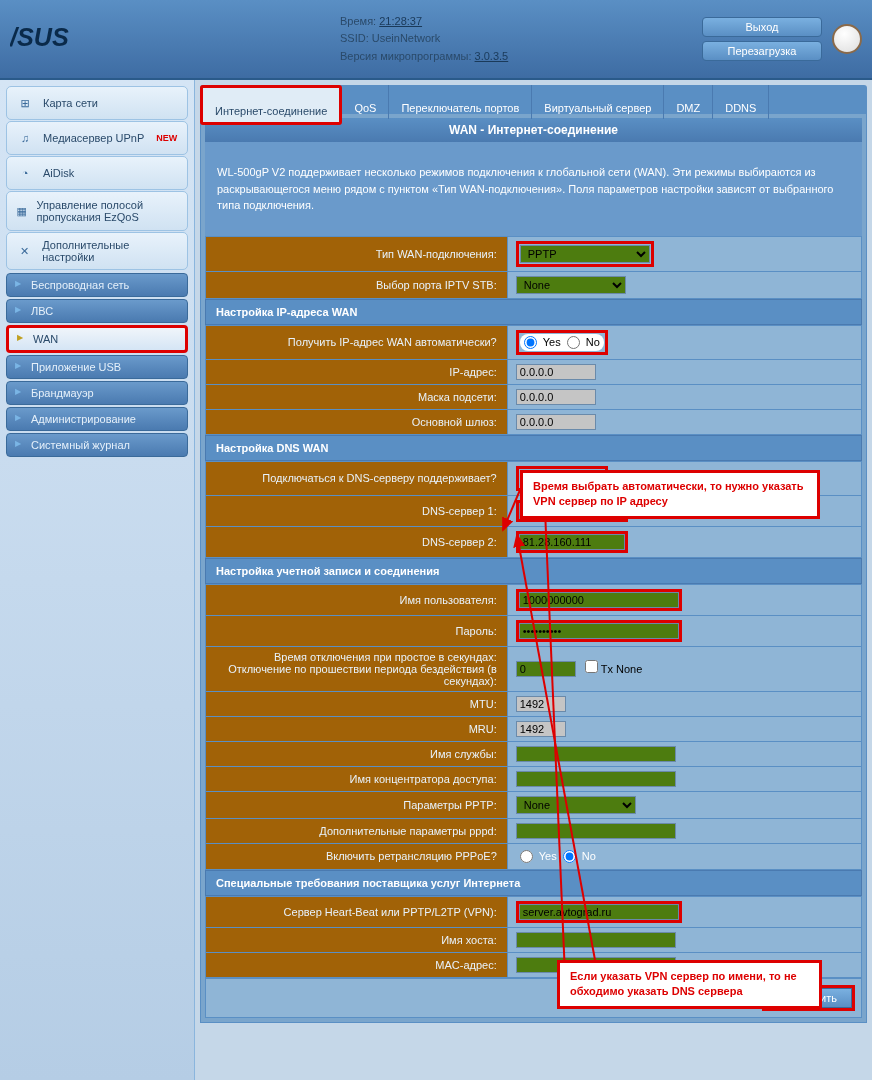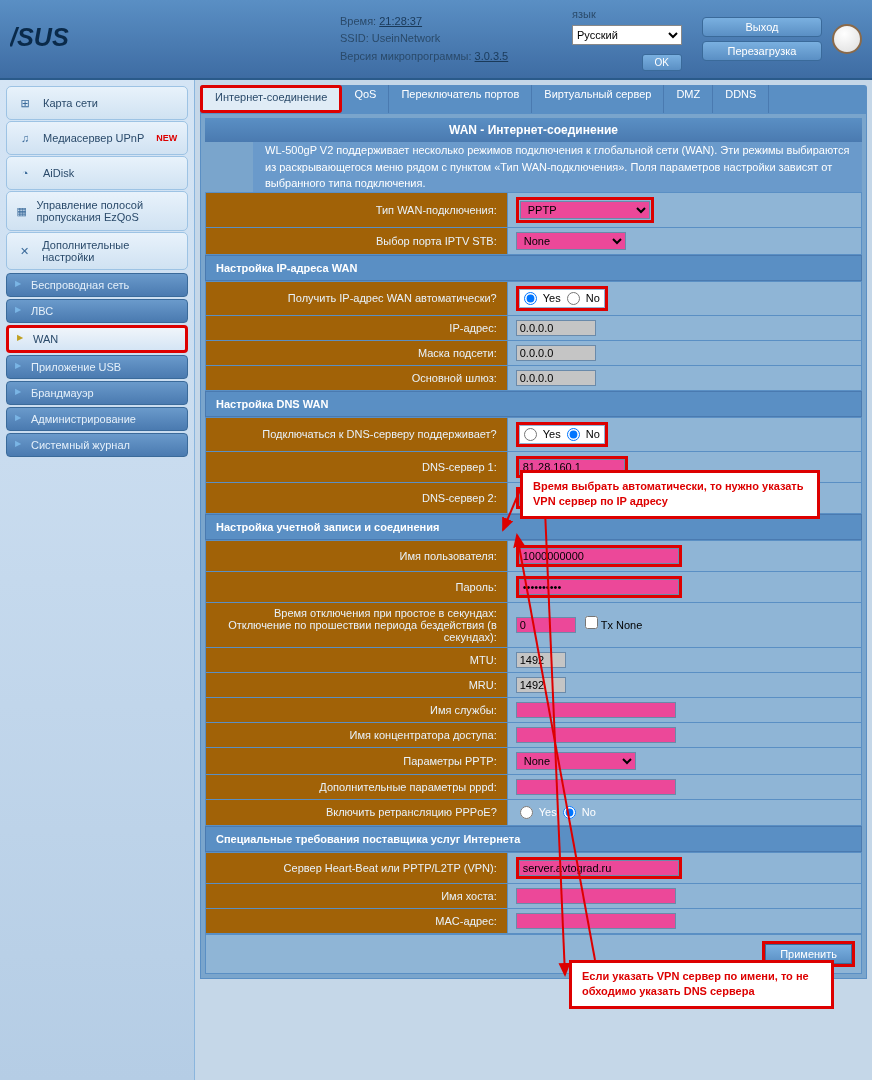--- a/index.html
+++ b/index.html
@@ -25,36 +25,36 @@
 .side-section.tall { min-height: 40px; }
 .sub-items { margin: 3px 6px 0 6px; }
 .sub-item { padding: 5px 8px 5px 24px; background: linear-gradient(#6a9acb, #4a7ab0); border: 1px solid #3a6a9a; border-radius: 4px; margin-bottom: 2px; color: #e5f0fa; font-size: 11px; cursor: pointer; position: relative; }
 .sub-item::before { content: "▶"; position: absolute; left: 8px; font-size: 8px; color: #7ab5e5; }
 .sub-item.active { background: linear-gradient(#f0f5fa, #d5e5f5); color: #2a4a6a; border: 3px solid #d00; }
 .sub-item.active::before { color: #c0a020; }
 .new-badge { color: #d00; font-size: 9px; font-weight: bold; margin-left: 4px; }
 
 .main { flex: 1; background: #c5d7e8; padding: 5px; position: relative; }
 .tabs { display: flex; background: #5a8fc4; height: 28px; border-radius: 3px 3px 0 0; }
-.tab { padding: 3px 12px; color: #fff; font-size: 11px; cursor: pointer; border-right: 1px solid #4a7ab0; text-align: right; }
+.tab { padding: 17px 12px; color: #fff; font-size: 11px; cursor: pointer; border-right: 1px solid #4a7ab0; text-align: right; }
 .tab.active { background: #e0ecf6; color: #2a4a6a; border: 3px solid #d00; border-radius: 3px; }
 
 .content { background: #7aa5cc; border: 1px solid #5a8fc4; padding: 4px; }
 .panel-title { background: linear-gradient(#5a8fc4, #4a7ab0); color: #fff; text-align: center; padding: 5px; font-size: 12px; font-weight: bold; }
-.panel-desc { background: #6a9acb; color: #fff; padding: 0 12px; font-size: 11px; line-height: 1.5; margin-left: 48px; }
+.panel-desc { background: #6a9acb; color: #fff; padding: 22px 12px; font-size: 11px; line-height: 1.5; }
 
 .form-table { width: 100%; border-collapse: collapse; }
 .form-table td { border: 1px solid #5a8fc4; padding: 4px 8px; font-size: 11px; background: #a16207; color: #fff; vertical-align: middle; }
 .form-table td.label { width: 46%; text-align: right; color: #e8f2fb; padding-right: 10px; }
 .form-table td.input-cell { background: #8fb5d6; }
 .section-header { background: #5a8fc4; color: #fff; padding: 6px 10px; font-size: 11px; font-weight: bold; border: 1px solid #4a7ab0; }
 
-input[type=text], input[type=password], select.form-sel { font-size: 11px; padding: 1px 3px; border: 1px solid #6a8aaa; background: #ec4899; }
+input[type=text], input[type=password], select.form-sel { font-size: 11px; padding: 1px 3px; border: 1px solid #6a8aaa; background: #4d7c0f; }
 input.disabled { background: #c5c5c5; }
-.radio-group { display: inline-flex; gap: 6px; align-items: center; color: #000; background: #fff; padding: 2px 4px; }
+.radio-group { display: inline-flex; gap: 6px; align-items: center; color: #000; background: #fff; padding: 2px 4px; border-radius: 8px; }
 
 .red-box { border: 3px solid #d00; display: inline-block; }
 .red-box-pad { border: 3px solid #d00; display: inline-block; padding: 1px; }
 
 .annotation { position: absolute; border: 3px solid #d00; background: #fff; color: #d00; font-size: 11px; font-weight: bold; padding: 6px 10px; line-height: 1.4; z-index: 10; }
 .apply-row { background: #8fb5d6; padding: 6px; text-align: right; border: 1px solid #5a8fc4; }
 .apply-btn { background: linear-gradient(#7ab0e0, #5a8fc4); border: 1px solid #3a6a9a; color: #fff; padding: 3px 14px; font-size: 11px; cursor: pointer; }
 .apply-wrap { border: 3px solid #d00; display: inline-block; }
 
 svg.arrow { position: absolute; top: 0; left: 0; pointer-events: none; z-index: 5; }
@@ -65,27 +65,20 @@
 <div class="header">
   <div class="logo">
     <svg viewBox="0 0 200 60">
         <text x="0" y="42" font-family="Arial Black" font-size="42" font-style="italic" fill="#0a2a4a" font-weight="bold">/SUS</text>
       </svg>
   </div>
   <div class="header-center">
     <div><span>Время:</span> <a>21:28:37</a></div>
     <div><span>SSID:</span> <span>UseinNetwork</span></div>
     <div><span>Версия микропрограммы:</span> <a>3.0.3.5</a></div>
-  </div>
-  <div class="header-right">
-    <div class="lang-row">
-      <span>язык</span>
-    </div>
-    <select class="lang-select"><option>Русский</option></select>
-    <button class="ok-btn">OK</button>
   </div>
   <div class="top-buttons">
     <button class="top-btn">Выход</button>
     <button class="top-btn">Перезагрузка</button>
   </div>
   <div class="mascot"></div>
 </div>
 
 <div class="body">
   <div class="sidebar">
@@ -264,21 +257,21 @@
               <td class="label">MAC-адрес:</td>
             <td class="input-cell"><input type="text" style="width: 160px;"></td>
             </tr>
       </tbody>
         </table>
 
       <div class="apply-row"><span class="apply-wrap"><button class="apply-btn">Применить</button></span></div>
     </div>
 
     <div class="annotation" style="top:390px; left:325px; width:300px">Время выбрать автоматически, то нужно указать VPN сервер по IP адресу</div>
-    <div class="annotation" style="top:880px; left:374px; width:265px">Если указать VPN сервер по имени, то не обходимо указать DNS сервера</div>
+    <div class="annotation" style="top:880px; left:362px; width:265px">Если указать VPN сервер по имени, то не обходимо указать DNS сервера</div>
 
     <svg class="arrow" width="670" height="1000">
       <defs>
           <marker id="ah" markerWidth="8" markerHeight="8" refX="6" refY="3" orient="auto">
             <path d="M0,0 L7,3 L0,6 Z" fill="#d00"></path>
           </marker>
         </defs>
       <line x1="325" y1="410" x2="308" y2="450" stroke="#d00" stroke-width="2" marker-end="url(#ah)"></line>
       <line x1="350" y1="430" x2="370" y2="895" stroke="#d00" stroke-width="2" marker-end="url(#ah)"></line>
       <line x1="400" y1="880" x2="322" y2="455" stroke="#d00" stroke-width="2" marker-end="url(#ah)"></line>

